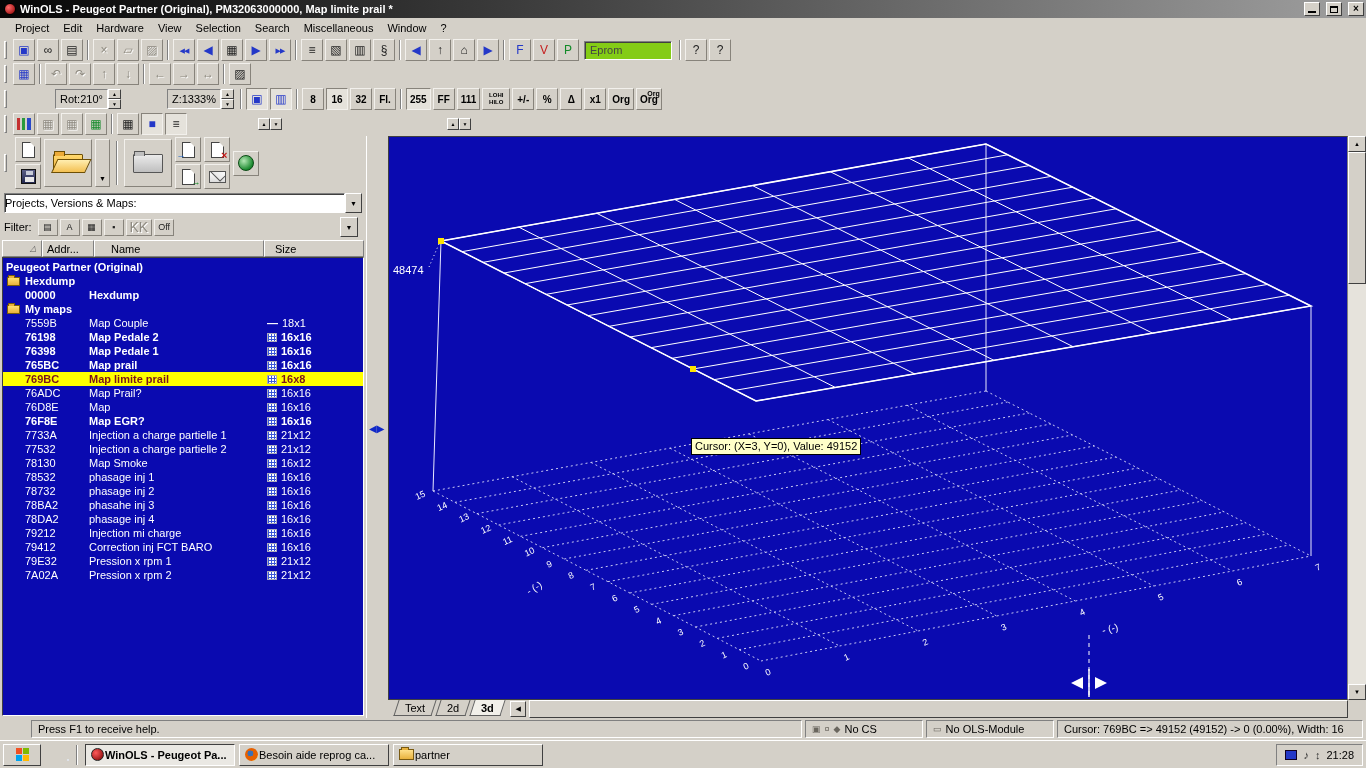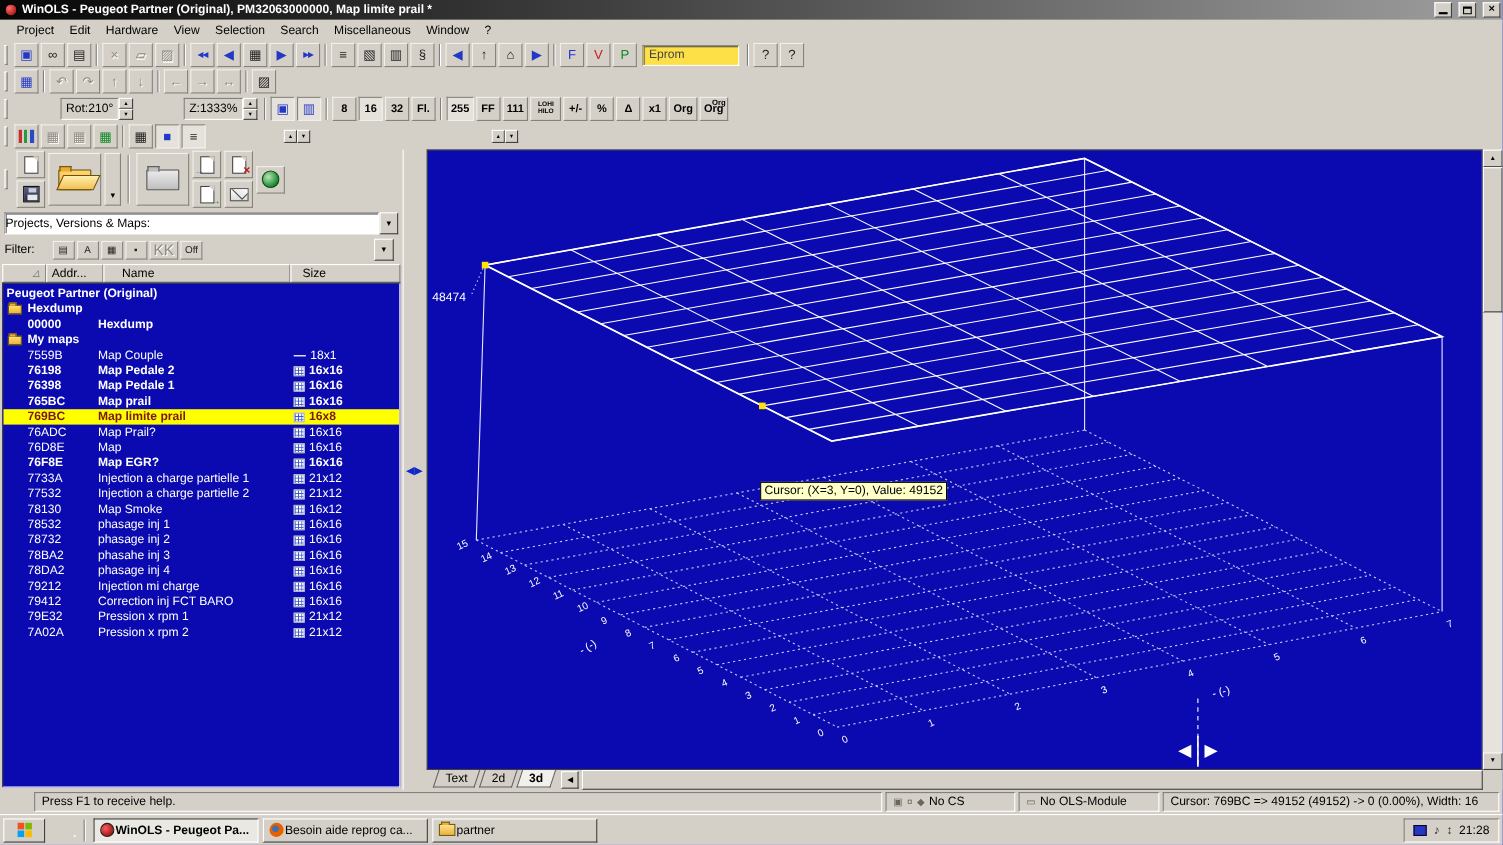--- a/index.html
+++ b/index.html
@@ -29,21 +29,21 @@
 .thandle{width:3px;height:18px;margin:0 5px 0 2px;border:1px solid;border-color:#fff #808080 #808080 #fff;flex:none;}
 .tsep{width:2px;height:20px;margin:0 3px;border-left:1px solid #808080;border-right:1px solid #fff;flex:none;}
 .tsep.tall{height:44px;}
 .tbtn{width:22px;height:22px;flex:none;display:flex;align-items:center;justify-content:center;background:#d4d0c8;border:1px solid;border-color:#f2f0ec #87837b #87837b #f2f0ec;position:relative;margin:0 1px;}
 .tbtn.pressed{border-color:#87837b #f2f0ec #f2f0ec #87837b;background:#e5e2db;}
 .tbtn .g{font-size:12px;line-height:1;}
 .tbtn .g.sm{font-size:7px;letter-spacing:-1px;}
 .txt{width:auto;min-width:22px;padding:0 3px;font-size:10px;font-weight:bold;}
 .blue{color:#2438c8;}.red{color:#c42020;}.green{color:#128a28;}.dark{color:#222;}
 .dis{color:#8d897f;text-shadow:1px 1px 0 #fff;}
-.field{height:19px;min-width:88px;background:#fde047;border:1px solid;border-color:#808080 #fff #fff #808080;box-shadow:inset 1px 1px 0 #404040;display:flex;align-items:center;padding:0 5px;margin:0 4px;color:#444;}
+.field{height:19px;min-width:88px;background:#84cc16;border:1px solid;border-color:#808080 #fff #fff #808080;box-shadow:inset 1px 1px 0 #404040;display:flex;align-items:center;padding:0 5px;margin:0 4px;color:#444;}
 .valwrap{display:flex;align-items:center;margin:0 3px;padding-left:40px;}
 .valbox{height:20px;background:#d4d0c8;border:1px solid;border-color:#808080 #fff #fff #808080;display:flex;align-items:center;padding:0 4px;}
 .spin{display:flex;flex-direction:column;width:13px;height:20px;}
 .spin b{flex:1;display:flex;align-items:center;justify-content:center;font-size:5px;background:#d4d0c8;border:1px solid;border-color:#fff #404040 #404040 #fff;font-weight:normal;}
 .two{flex-direction:column;font-size:6px;line-height:7px;width:28px;font-weight:bold;}
 .minispin{display:flex;width:24px;height:12px;flex:none;}
 .minispin .ms{flex:1;font-size:5px;display:flex;align-items:center;justify-content:center;background:#d4d0c8;border:1px solid;border-color:#fff #404040 #404040 #fff;}
 .tspace{flex:none;height:1px;}
 .orgsup{font-size:7px;position:absolute;top:1px;right:1px;font-weight:bold;}
 
@@ -69,21 +69,21 @@
 .icn-folder.open::after{content:"";position:absolute;left:-3px;bottom:-1px;width:32px;height:12px;background:linear-gradient(#ffeeb0,#f3c052);border:1px solid #6d4f05;transform:skewX(-25deg);transform-origin:bottom left;}
 .icn-folder.gray{filter:grayscale(1) brightness(1.08);}
 .icn-globe{width:16px;height:16px;border-radius:50%;border:1px solid #0a4a14;background:radial-gradient(circle at 35% 35%,#b4e8b4,#1c8a30 70%,#0a5a18);}
 .icn-mail{width:17px;height:12px;background:linear-gradient(#fff,#dcdcdc);border:1px solid #555;position:relative;overflow:hidden;}
 .icn-mail::before{content:"";position:absolute;top:-7px;left:1px;width:14px;height:11px;transform:rotate(45deg);border:1px solid #555;background:linear-gradient(#fff,#e8e8e8);}
 .icn-bars{width:14px;height:12px;background:linear-gradient(90deg,#c43030 0 3px,transparent 3px 5px,#2a9a3a 5px 8px,transparent 8px 10px,#2848c8 10px 13px);}
 
 .combo-row{display:flex;align-items:center;margin:3px 2px 2px;flex:none;}
 .combo{flex:1;height:20px;background:#fff;border:1px solid;border-color:#808080 #fff #fff #808080;box-shadow:inset 1px 1px 0 #404040;display:flex;align-items:center;padding:0 0;}
 .drop-btn{width:17px;height:20px;background:#d4d0c8;border:1px solid;border-color:#fff #404040 #404040 #fff;display:flex;align-items:center;justify-content:center;font-size:7px;}
-.filter-row{display:flex;align-items:center;gap:12px;margin:2px 2px 3px;flex:none;}
+.filter-row{display:flex;align-items:center;gap:2px;margin:2px 2px 3px;flex:none;}
 .filter-label{margin-right:4px;}
 .fbtn{min-width:20px;height:17px;padding:0 3px;display:flex;align-items:center;justify-content:center;background:#d4d0c8;border:1px solid;border-color:#f2f0ec #87837b #87837b #f2f0ec;font-size:9px;}
 .filter-row .drop-btn{margin-left:auto;margin-right:4px;width:18px;}
 
 .lheader{display:flex;height:17px;flex:none;}
 .hcell{background:#d4d0c8;border:1px solid;border-color:#fff #808080 #808080 #fff;display:flex;align-items:center;padding:0 4px;}
 .hc0{width:40px;justify-content:flex-end;}
 .hc1{width:52px;}
 .hc2{flex:1;padding-left:16px;}
 .hc3{width:100px;padding-left:10px;}

